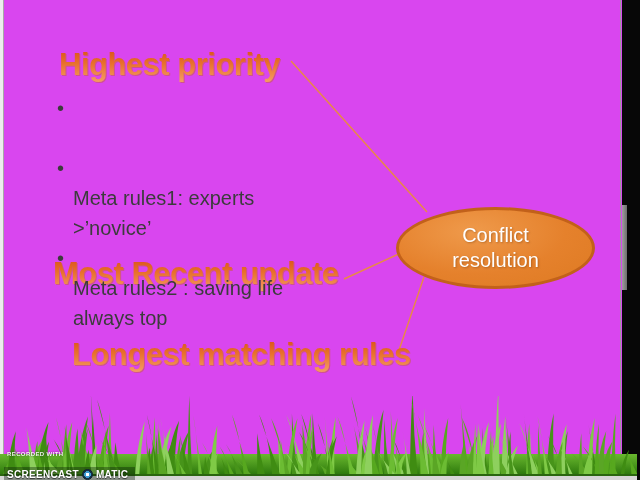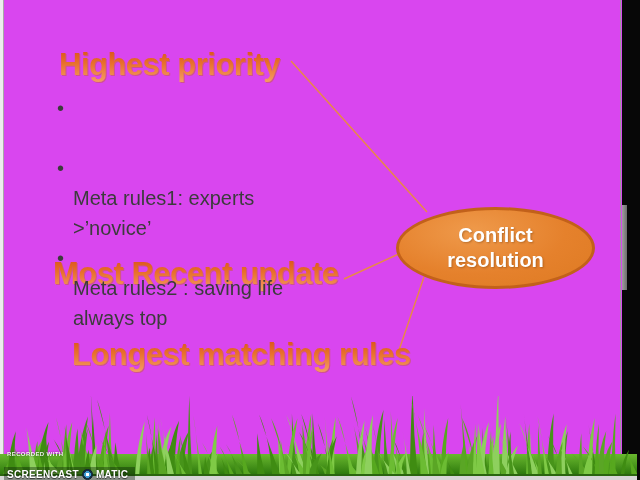--- a/index.html
+++ b/index.html
@@ -31,21 +31,21 @@
   .bullets{position:absolute;left:57px;top:93px;width:300px;margin:0;padding:0;font-size:20px;line-height:30px;color:#3c3c3c;z-index:1;}
   .bullets li{list-style:none;position:relative;padding-left:16px;white-space:pre-line;}
   .bullets .marker{position:absolute;left:0;top:0;}
 
   
   .node{
     position:absolute;left:396px;top:207px;width:199px;height:82px;box-sizing:border-box;
     background:radial-gradient(ellipse at 38% 28%,#ef9a4b 0%,#e5812c 55%,#de7a22 100%);
     border:3px solid #c2611a;border-radius:50%;
     display:flex;flex-direction:column;align-items:center;justify-content:center;
-    color:#ffffff;font-weight:700;font-size:20px;line-height:25px;
+    color:#ffffff;font-weight:400;font-size:20px;line-height:25px;
     text-shadow:1px 1px 2px rgba(90,40,0,0.35);z-index:1;
   }
 
   
   #connectors{position:absolute;left:0;top:0;width:640px;height:480px;z-index:1;pointer-events:none;}
   #connectors line{stroke:#e98a42;stroke-width:1.4;}
 
   
   #grass{position:absolute;left:0;top:396px;z-index:3;}
 

